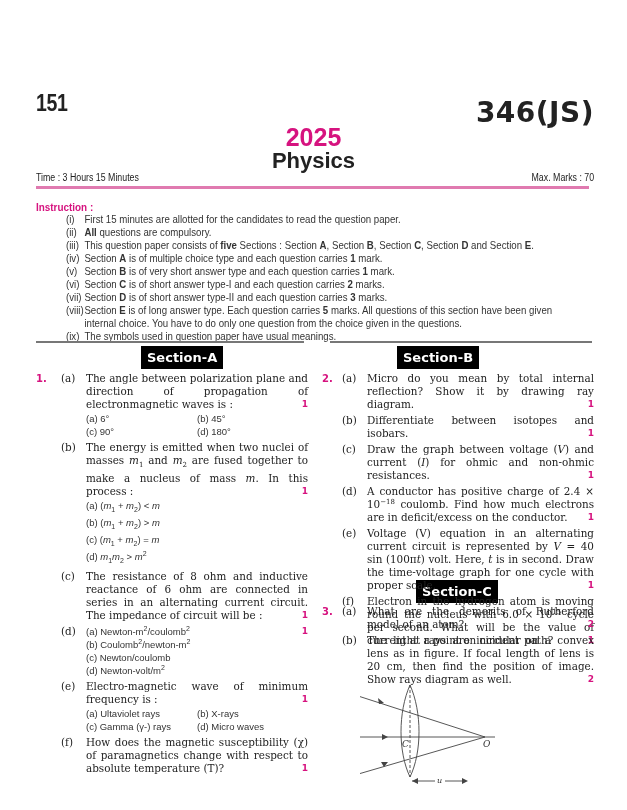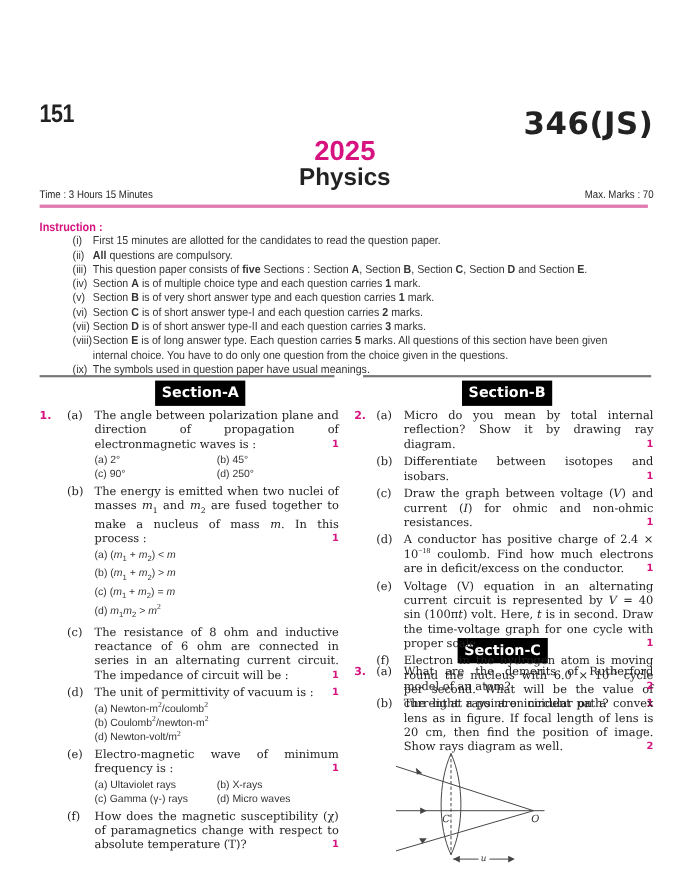--- a/index.html
+++ b/index.html
@@ -22,21 +22,21 @@
   .q { position: absolute; font-family: "DejaVu Serif", "Liberation Serif", serif; font-size: 10.4px; line-height: 13px; color: #222; }
   .q .qnum { position: absolute; left: 0; top: 0; color: #d6137f; font-weight: bold; font-family: "DejaVu Sans", sans-serif; font-size: 10px; }
   .sub { position: relative; padding-left: 25px; margin-bottom: 3px; }
   .sub .lbl { position: absolute; left: 0; top: 0; }
   .sub .stem { text-align: justify; }
   .mark { float: right; color: #d6137f; font-weight: bold; font-family: "DejaVu Sans", sans-serif; font-size: 9px; margin-left: 4px; }
   .opts { display: grid; grid-template-columns: 1fr 1fr; font-family: "Liberation Sans", sans-serif; font-size: 9.5px; line-height: 13px; color: #333; margin-top: 1px; }
   .opts.single { grid-template-columns: 1fr; }
   .opt { white-space: nowrap; }
   sup, sub.s { font-size: 7px; }
-  sup { vertical-align: super; line-height: 0; font-family: Liberation Serif, serif; }
+  sup { vertical-align: super; line-height: 0; }
   .lens-fig { left: 360px; top: 677px; }
 </style>
 </head>
 <body>
 
 <div class="abs paper-no">151</div>
 <div class="abs code">346(JS)</div>
 <div class="abs year">2025</div>
 <div class="abs subject">Physics</div>
 <div class="abs time">Time : 3 Hours 15 Minutes</div>
@@ -80,56 +80,57 @@
     <div class="instr-item">
       <span class="num">(ix)</span>
       <span class="txt">The symbols used in question paper have usual meanings.</span>
     </div>
   </div>
 
 <div class="abs gray-rule" style="left:36px;width:268px;"></div>
 <div class="abs gray-rule" style="left:330px;width:262px;"></div>
 
 <div class="abs sec-badge" style="left:141px;top:346px;">Section-A</div>
-<div class="abs sec-badge" style="left:420px;top:346px;">Section-B</div>
+<div class="abs sec-badge" style="left:397px;top:346px;">Section-B</div>
 <div class="abs sec-badge" style="left:416px;top:580px;">Section-C</div>
 
 <div class="q" id="q1" style="left:36px;top:372px;width:272px;">
   <span class="qnum">1.</span>
   <div class="parts" style="padding-left:25px;">
       <div class="sub">
         <span class="lbl">(a)</span>
         <div class="stem"><span>The angle between polarization plane and direction of propagation of electronmagnetic waves is :</span><span class="mark">1</span></div>
         <div class="opts">
-          <div class="opt">(a) 2°</div>
+          <div class="opt">(a) 6°</div>
           <div class="opt">(b) 45°</div>
           <div class="opt">(c) 90°</div>
-          <div class="opt">(d) 250°</div>
+          <div class="opt">(d) 180°</div>
         </div>
       </div>
       <div class="sub">
         <span class="lbl">(b)</span>
         <div class="stem"><span>The energy is emitted when two nuclei of masses <i>m</i><sub class="s">1</sub> and <i>m</i><sub class="s">2</sub> are fused together to make a nucleus of mass <i>m</i>. In this process :</span><span class="mark">1</span></div>
         <div class="opts single">
           <div class="opt">(a) (<i>m</i><sub class="s">1</sub> + <i>m</i><sub class="s">2</sub>) &lt; <i>m</i></div>
           <div class="opt">(b) (<i>m</i><sub class="s">1</sub> + <i>m</i><sub class="s">2</sub>) &gt; <i>m</i></div>
           <div class="opt">(c) (<i>m</i><sub class="s">1</sub> + <i>m</i><sub class="s">2</sub>) = <i>m</i></div>
           <div class="opt">(d) <i>m</i><sub class="s">1</sub><i>m</i><sub class="s">2</sub> &gt; <i>m</i><sup>2</sup></div>
         </div>
       </div>
       <div class="sub">
         <span class="lbl">(c)</span>
         <div class="stem"><span>The resistance of 8 ohm and inductive reactance of 6 ohm are connected in series in an alternating current circuit. The impedance of circuit will be :</span><span class="mark">1</span></div>
       </div>
       <div class="sub">
         <span class="lbl">(d)</span>
-        <div class="stem"><span>The unit of permittivity of vacuum is :</span><span class="mark">1</span></div>
+        <div class="stem"><span class="mark">1</span></div>
         <div class="opts single">
           <div class="opt">(a) Newton-m<sup>2</sup>/coulomb<sup>2</sup></div>
           <div class="opt">(b) Coulomb<sup>2</sup>/newton-m<sup>2</sup></div>
+          <div class="opt">(c) Newton/coulomb</div>
           <div class="opt">(d) Newton-volt/m<sup>2</sup></div>
         </div>
       </div>
       <div class="sub">
         <span class="lbl">(e)</span>
         <div class="stem"><span>Electro-magnetic wave of minimum frequency is :</span><span class="mark">1</span></div>
         <div class="opts">
           <div class="opt">(a) Ultaviolet rays</div>
           <div class="opt">(b) X-rays</div>
           <div class="opt">(c) Gamma (γ-) rays</div>

